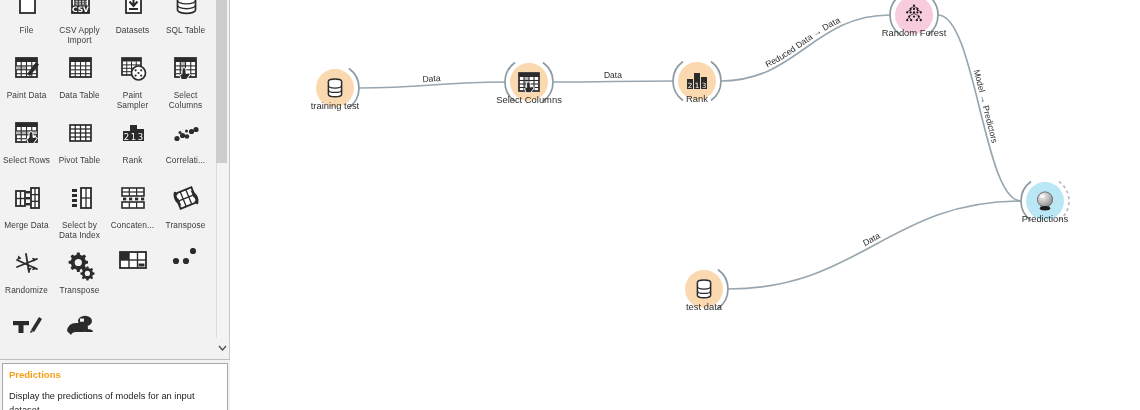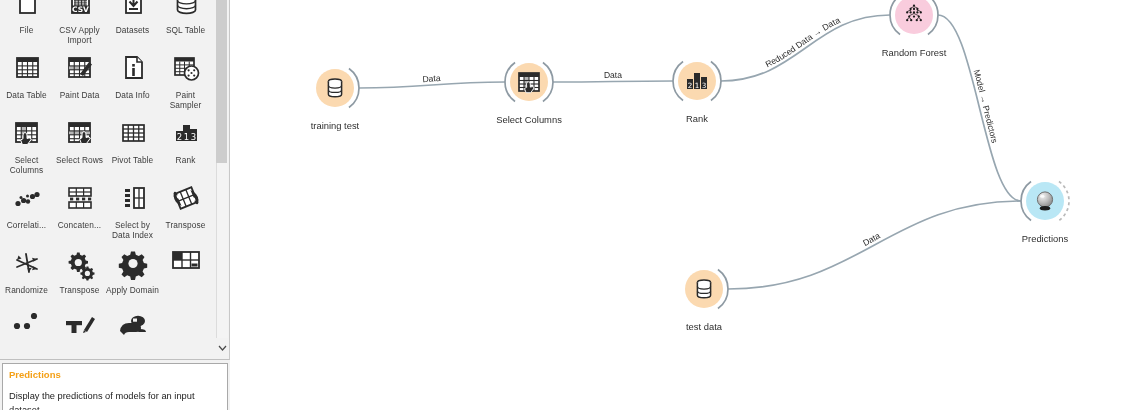--- a/index.html
+++ b/index.html
@@ -76,21 +76,21 @@
   .node{
     position:absolute;width:0;height:0;
   }
   .node .disc{
     position:absolute;left:-19px;top:-19px;width:38px;height:38px;
     border-radius:50%;
     display:flex;align-items:center;justify-content:center;
   }
   .node .glyph{width:24px;height:24px;display:block;}
   .node .nlabel{
-    position:absolute;left:-80px;top:32px;width:160px;text-align:center;
+    position:absolute;left:-80px;top:12px;width:160px;text-align:center;
     font-size:9.4px;color:#2e2e2e;white-space:nowrap;
   }
 </style>
 </head>
 <body>
 
 <div id="app">
 
   <div id="sidebar">
 
@@ -133,58 +133,49 @@
           <div class="cell">
             <svg class="ic" viewBox="0 0 34 34">
               <ellipse cx="17.5" cy="7.5" rx="9" ry="3.4" fill="#fff" stroke="#2b2b2b" stroke-width="1.7"></ellipse>
   <path d="M8.5 7.5 V22 a9 3.4 0 0 0 18 0 V7.5" fill="#fff" stroke="#2b2b2b" stroke-width="1.7"></path>
   <path d="M8.5 12.5 a9 3.4 0 0 0 18 0 M8.5 17.3 a9 3.4 0 0 0 18 0" fill="none" stroke="#2b2b2b" stroke-width="1.4"></path>
             </svg>
             <div class="cap">SQL Table</div>
           </div>
           <div class="cell">
             <svg class="ic" viewBox="0 0 34 34">
-              <rect x="7" y="5" width="21" height="19" fill="#fff" stroke="#2b2b2b" stroke-width="1.8"></rect>
-  <rect x="7" y="5" width="21" height="4" fill="#2b2b2b"></rect>
-  <g stroke="#2b2b2b" stroke-width="1.1">
-                <line x1="7" y1="12.9" x2="28" y2="12.9"></line>
-                <line x1="7" y1="16.8" x2="28" y2="16.8"></line>
-                <line x1="7" y1="20.7" x2="28" y2="20.7"></line>
-                <line x1="12.25" y1="9" x2="12.25" y2="24"></line>
-                <line x1="17.5" y1="9" x2="17.5" y2="24"></line>
-                <line x1="22.75" y1="9" x2="22.75" y2="24"></line>
-              </g>
-            </svg>
-            <div class="cap">Data Table</div>
-          </div>
-          <div class="cell">
-            <svg class="ic" viewBox="0 0 34 34">
               <rect x="6" y="5" width="21" height="19" fill="#fff" stroke="#2b2b2b" stroke-width="1.8"></rect>
   <rect x="6" y="5" width="21" height="4" fill="#2b2b2b"></rect>
   <rect x="6" y="13" width="10.5" height="4" fill="#b6b6b6"></rect>
   <g stroke="#2b2b2b" stroke-width="1.1">
                 <line x1="6" y1="12.9" x2="27" y2="12.9"></line>
                 <line x1="6" y1="16.8" x2="27" y2="16.8"></line>
                 <line x1="6" y1="20.7" x2="27" y2="20.7"></line>
                 <line x1="11.25" y1="9" x2="11.25" y2="24"></line>
                 <line x1="16.5" y1="9" x2="16.5" y2="24"></line>
                 <line x1="21.75" y1="9" x2="21.75" y2="24"></line>
               </g>
   <path d="M17 21 L26 9 L29 11.5 L20 23 Z" fill="#2b2b2b"></path>
             </svg>
             <div class="cap">Paint Data</div>
           </div>
           <div class="cell">
             <svg class="ic" viewBox="0 0 34 34">
-              <path d="M10 4 h11 l5 5 v16 h-16 Z" fill="#fff" stroke="#2b2b2b" stroke-width="1.8"></path>
-  <path d="M21 4 v5 h5" fill="#fff" stroke="#2b2b2b" stroke-width="1.6"></path>
-  <rect x="16.2" y="11" width="2.6" height="2.6" fill="#2b2b2b"></rect>
-  <rect x="16.2" y="15" width="2.6" height="8" fill="#2b2b2b"></rect>
-            </svg>
-            <div class="cap">Data Info</div>
+              <rect x="7" y="5" width="21" height="19" fill="#fff" stroke="#2b2b2b" stroke-width="1.8"></rect>
+  <rect x="7" y="5" width="21" height="4" fill="#2b2b2b"></rect>
+  <g stroke="#2b2b2b" stroke-width="1.1">
+                <line x1="7" y1="12.9" x2="28" y2="12.9"></line>
+                <line x1="7" y1="16.8" x2="28" y2="16.8"></line>
+                <line x1="7" y1="20.7" x2="28" y2="20.7"></line>
+                <line x1="12.25" y1="9" x2="12.25" y2="24"></line>
+                <line x1="17.5" y1="9" x2="17.5" y2="24"></line>
+                <line x1="22.75" y1="9" x2="22.75" y2="24"></line>
+              </g>
+            </svg>
+            <div class="cap">Data Table</div>
           </div>
           <div class="cell">
             <svg class="ic" viewBox="0 0 34 34">
               <rect x="6" y="5" width="19" height="17" fill="#fff" stroke="#2b2b2b" stroke-width="1.7"></rect>
   <rect x="6" y="5" width="19" height="3.5" fill="#2b2b2b"></rect>
   <g stroke="#2b2b2b" stroke-width="1">
                 <line x1="6" y1="11.9" x2="25" y2="11.9"></line>
                 <line x1="6" y1="15.3" x2="25" y2="15.3"></line>
                 <line x1="6" y1="18.7" x2="25" y2="18.7"></line>
                 <line x1="10.75" y1="8.5" x2="10.75" y2="22"></line>
@@ -267,20 +258,51 @@
                 <circle cx="8" cy="20.5" r="2.6"></circle>
                 <circle cx="13.6" cy="17.5" r="2.6"></circle>
                 <circle cx="18" cy="18.5" r="2.2"></circle>
                 <circle cx="22.5" cy="13.5" r="2.6"></circle>
                 <circle cx="27" cy="11.5" r="2.6"></circle>
                 <circle cx="11" cy="14.5" r="1.5"></circle>
                 <circle cx="17.5" cy="13" r="1.5"></circle>
               </g>
             </svg>
             <div class="cap">Correlati...</div>
+          </div>
+          <div class="cell">
+            <svg class="ic" viewBox="0 0 34 34">
+              <rect x="6" y="8" width="9" height="15" fill="#fff" stroke="#2b2b2b" stroke-width="1.8"></rect>
+  <line x1="6" y1="15.5" x2="15" y2="15.5" stroke="#2b2b2b" stroke-width="1.4"></line>
+              <line x1="10.5" y1="8" x2="10.5" y2="23" stroke="#2b2b2b" stroke-width="1.4"></line>
+  <rect x="21" y="5" width="8" height="20" fill="#fff" stroke="#2b2b2b" stroke-width="1.8"></rect>
+  <line x1="21" y1="11.6" x2="29" y2="11.6" stroke="#2b2b2b" stroke-width="1.3"></line>
+              <line x1="21" y1="18.3" x2="29" y2="18.3" stroke="#2b2b2b" stroke-width="1.3"></line>
+              <line x1="25" y1="5" x2="25" y2="25" stroke="#2b2b2b" stroke-width="1.3"></line>
+  <g fill="#2b2b2b">
+                <rect x="16" y="8" width="4" height="2.4"></rect>
+                <rect x="16" y="14" width="4" height="2.4"></rect>
+                <rect x="16" y="20" width="4" height="2.4"></rect>
+              </g>
+            </svg>
+            <div class="cap">Merge Data</div>
+          </div>
+          <div class="cell">
+            <svg class="ic" viewBox="0 0 34 34">
+              <rect x="18" y="5" width="10" height="20" fill="#fff" stroke="#2b2b2b" stroke-width="1.8"></rect>
+  <line x1="18" y1="15" x2="28" y2="15" stroke="#2b2b2b" stroke-width="1.3"></line>
+              <line x1="23" y1="5" x2="23" y2="25" stroke="#2b2b2b" stroke-width="1.3"></line>
+  <g fill="#2b2b2b">
+                <rect x="9" y="6" width="5" height="3"></rect>
+                <rect x="9" y="11" width="5" height="3"></rect>
+                <rect x="9" y="16" width="5" height="3"></rect>
+                <rect x="9" y="21" width="5" height="3"></rect>
+              </g>
+            </svg>
+            <div class="cap">Select by Data Index</div>
           </div>
           <div class="cell">
             <svg class="ic" viewBox="0 0 34 34">
               <rect x="6" y="5" width="22" height="8" fill="#fff" stroke="#2b2b2b" stroke-width="1.6"></rect>
   <line x1="6" y1="9" x2="28" y2="9" stroke="#2b2b2b" stroke-width="1.2"></line>
               <line x1="13.3" y1="5" x2="13.3" y2="13" stroke="#2b2b2b" stroke-width="1.2"></line>
               <line x1="20.6" y1="5" x2="20.6" y2="13" stroke="#2b2b2b" stroke-width="1.2"></line>
   <rect x="6" y="19" width="22" height="6" fill="#fff" stroke="#2b2b2b" stroke-width="1.6"></rect>
   <line x1="13.3" y1="19" x2="13.3" y2="25" stroke="#2b2b2b" stroke-width="1.2"></line>
               <line x1="20.6" y1="19" x2="20.6" y2="25" stroke="#2b2b2b" stroke-width="1.2"></line>
@@ -288,34 +310,20 @@
                 <rect x="7" y="14.6" width="3.2" height="2.8"></rect>
                 <rect x="13" y="14.6" width="3.2" height="2.8"></rect>
                 <rect x="19" y="14.6" width="3.2" height="2.8"></rect>
                 <rect x="25" y="14.6" width="3.2" height="2.8"></rect>
               </g>
             </svg>
             <div class="cap">Concaten...</div>
           </div>
           <div class="cell">
             <svg class="ic" viewBox="0 0 34 34">
-              <rect x="18" y="5" width="10" height="20" fill="#fff" stroke="#2b2b2b" stroke-width="1.8"></rect>
-  <line x1="18" y1="15" x2="28" y2="15" stroke="#2b2b2b" stroke-width="1.3"></line>
-              <line x1="23" y1="5" x2="23" y2="25" stroke="#2b2b2b" stroke-width="1.3"></line>
-  <g fill="#2b2b2b">
-                <rect x="9" y="6" width="5" height="3"></rect>
-                <rect x="9" y="11" width="5" height="3"></rect>
-                <rect x="9" y="16" width="5" height="3"></rect>
-                <rect x="9" y="21" width="5" height="3"></rect>
-              </g>
-            </svg>
-            <div class="cap">Select by Data Index</div>
-          </div>
-          <div class="cell">
-            <svg class="ic" viewBox="0 0 34 34">
               <g transform="rotate(-22 17 15)">
                 <rect x="8" y="7" width="18" height="16" fill="#fff" stroke="#2b2b2b" stroke-width="1.8"></rect>
   <line x1="8" y1="15" x2="26" y2="15" stroke="#2b2b2b" stroke-width="1.3"></line>
                 <line x1="14" y1="7" x2="14" y2="23" stroke="#2b2b2b" stroke-width="1.3"></line>
                 <line x1="20" y1="7" x2="20" y2="23" stroke="#2b2b2b" stroke-width="1.3"></line>
               </g>
   <path d="M6 10 q-1 7 4 10 l-1.5-3.5 M28 20 q1-7-4-10 l1.5 3.5" fill="none" stroke="#2b2b2b" stroke-width="2.4" stroke-linecap="round"></path>
   <path d="M4.5 13.5 l1.5-4 3 2.5 Z" fill="#2b2b2b"></path>
               <path d="M29.5 16.5 l-1.5 4 -3-2.5 Z" fill="#2b2b2b"></path>
             </svg>
@@ -342,29 +350,20 @@
               <g fill="#2b2b2b">
   <path d="M14 4.5 l2.6 0 .5 2.3 2.1 .9 2-1.3 1.9 1.9 -1.3 2 .9 2.1 2.3 .5 0 2.6 -2.3 .5 -.9 2.1 1.3 2 -1.9 1.9 -2-1.3 -2.1 .9 -.5 2.3 -2.6 0 -.5-2.3 -2.1-.9 -2 1.3 -1.9-1.9 1.3-2 -.9-2.1 -2.3-.5 0-2.6 2.3-.5 .9-2.1 -1.3-2 1.9-1.9 2 1.3 2.1-.9Z"></path>
   </g>
               <circle cx="15.3" cy="14.5" r="3.6" fill="#f2f2f2"></circle>
   <g fill="#2b2b2b">
                 <path d="M23.5 18.5 l1.9 0 .4 1.7 1.5 .6 1.5-.9 1.3 1.3 -.9 1.5 .6 1.5 1.7 .4 0 1.9 -1.7 .4 -.6 1.5 .9 1.5 -1.3 1.3 -1.5-.9 -1.5 .6 -.4 1.7 -1.9 0 -.4-1.7 -1.5-.6 -1.5 .9 -1.3-1.3 .9-1.5 -.6-1.5 -1.7-.4 0-1.9 1.7-.4 .6-1.5 -.9-1.5 1.3-1.3 1.5 .9 1.5-.6Z"></path>
               </g>
   <circle cx="24.4" cy="25.4" r="2.6" fill="#f2f2f2"></circle>
             </svg>
             <div class="cap">Transpose</div>
-          </div>
-          <div class="cell">
-            <svg class="ic" viewBox="0 0 34 34">
-              <g fill="#2b2b2b">
-                <path d="M15 3.5 l4 0 .8 3.3 3 1.3 2.9-1.9 2.8 2.8 -1.9 2.9 1.3 3 3.3 .8 0 4 -3.3 .8 -1.3 3 1.9 2.9 -2.8 2.8 -2.9-1.9 -3 1.3 -.8 3.3 -4 0 -.8-3.3 -3-1.3 -2.9 1.9 -2.8-2.8 1.9-2.9 -1.3-3 -3.3-.8 0-4 3.3-.8 1.3-3 -1.9-2.9 2.8-2.8 2.9 1.9 3-1.3Z"></path>
-              </g>
-  <circle cx="17" cy="15.5" r="4.6" fill="#f2f2f2"></circle>
-            </svg>
-            <div class="cap">Apply Domain</div>
           </div>
           <div class="cell">
             <svg class="ic" viewBox="0 0 34 34">
               <rect x="4" y="4" width="26" height="16" fill="#fff" stroke="#2b2b2b" stroke-width="1.8"></rect>
   <rect x="4" y="4" width="9" height="8" fill="#2b2b2b"></rect>
   <line x1="4" y1="12" x2="30" y2="12" stroke="#2b2b2b" stroke-width="1.4"></line>
               <line x1="13" y1="4" x2="13" y2="20" stroke="#2b2b2b" stroke-width="1.4"></line>
               <line x1="21.5" y1="4" x2="21.5" y2="20" stroke="#2b2b2b" stroke-width="1.4"></line>
   <rect x="22.5" y="15.5" width="6" height="3" fill="#2b2b2b"></rect>
             </svg>

